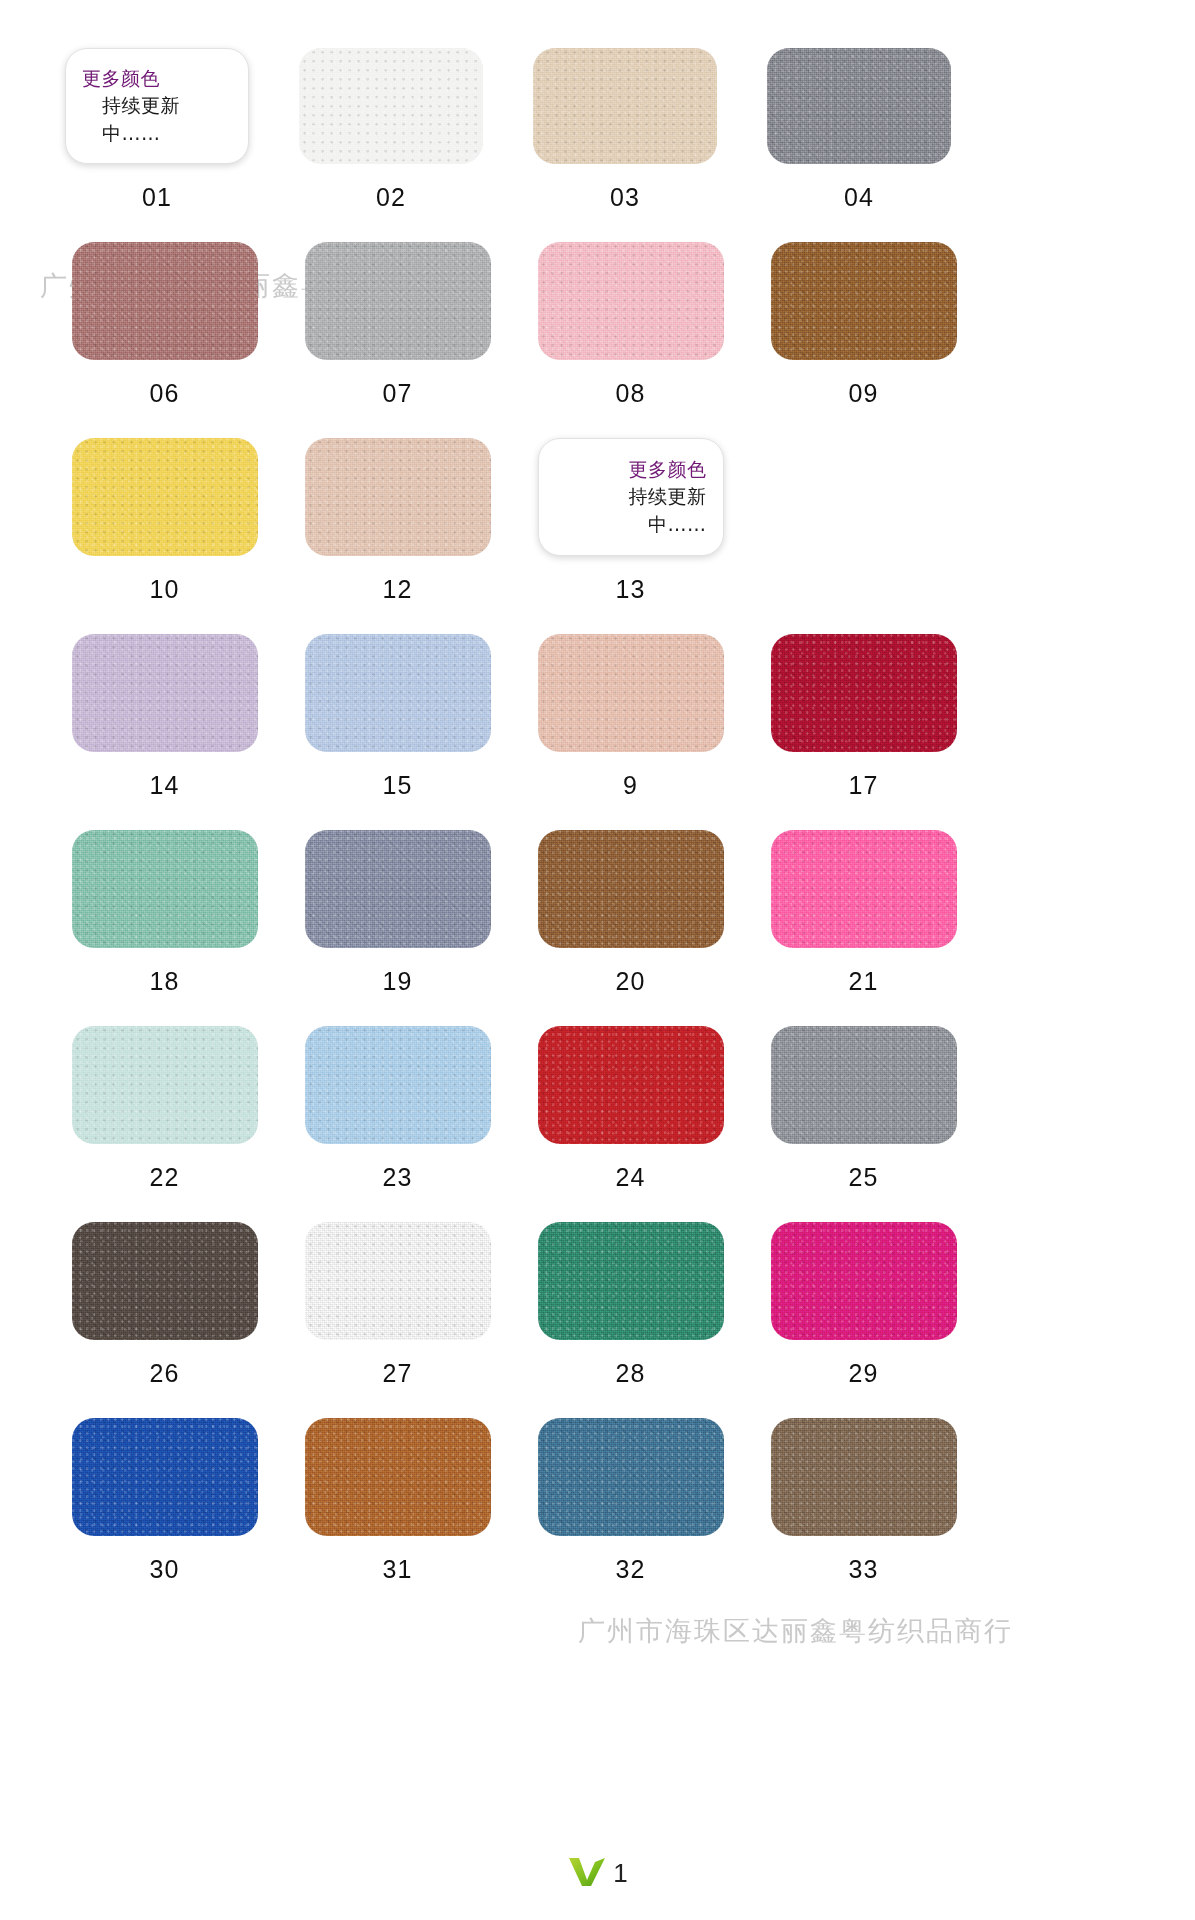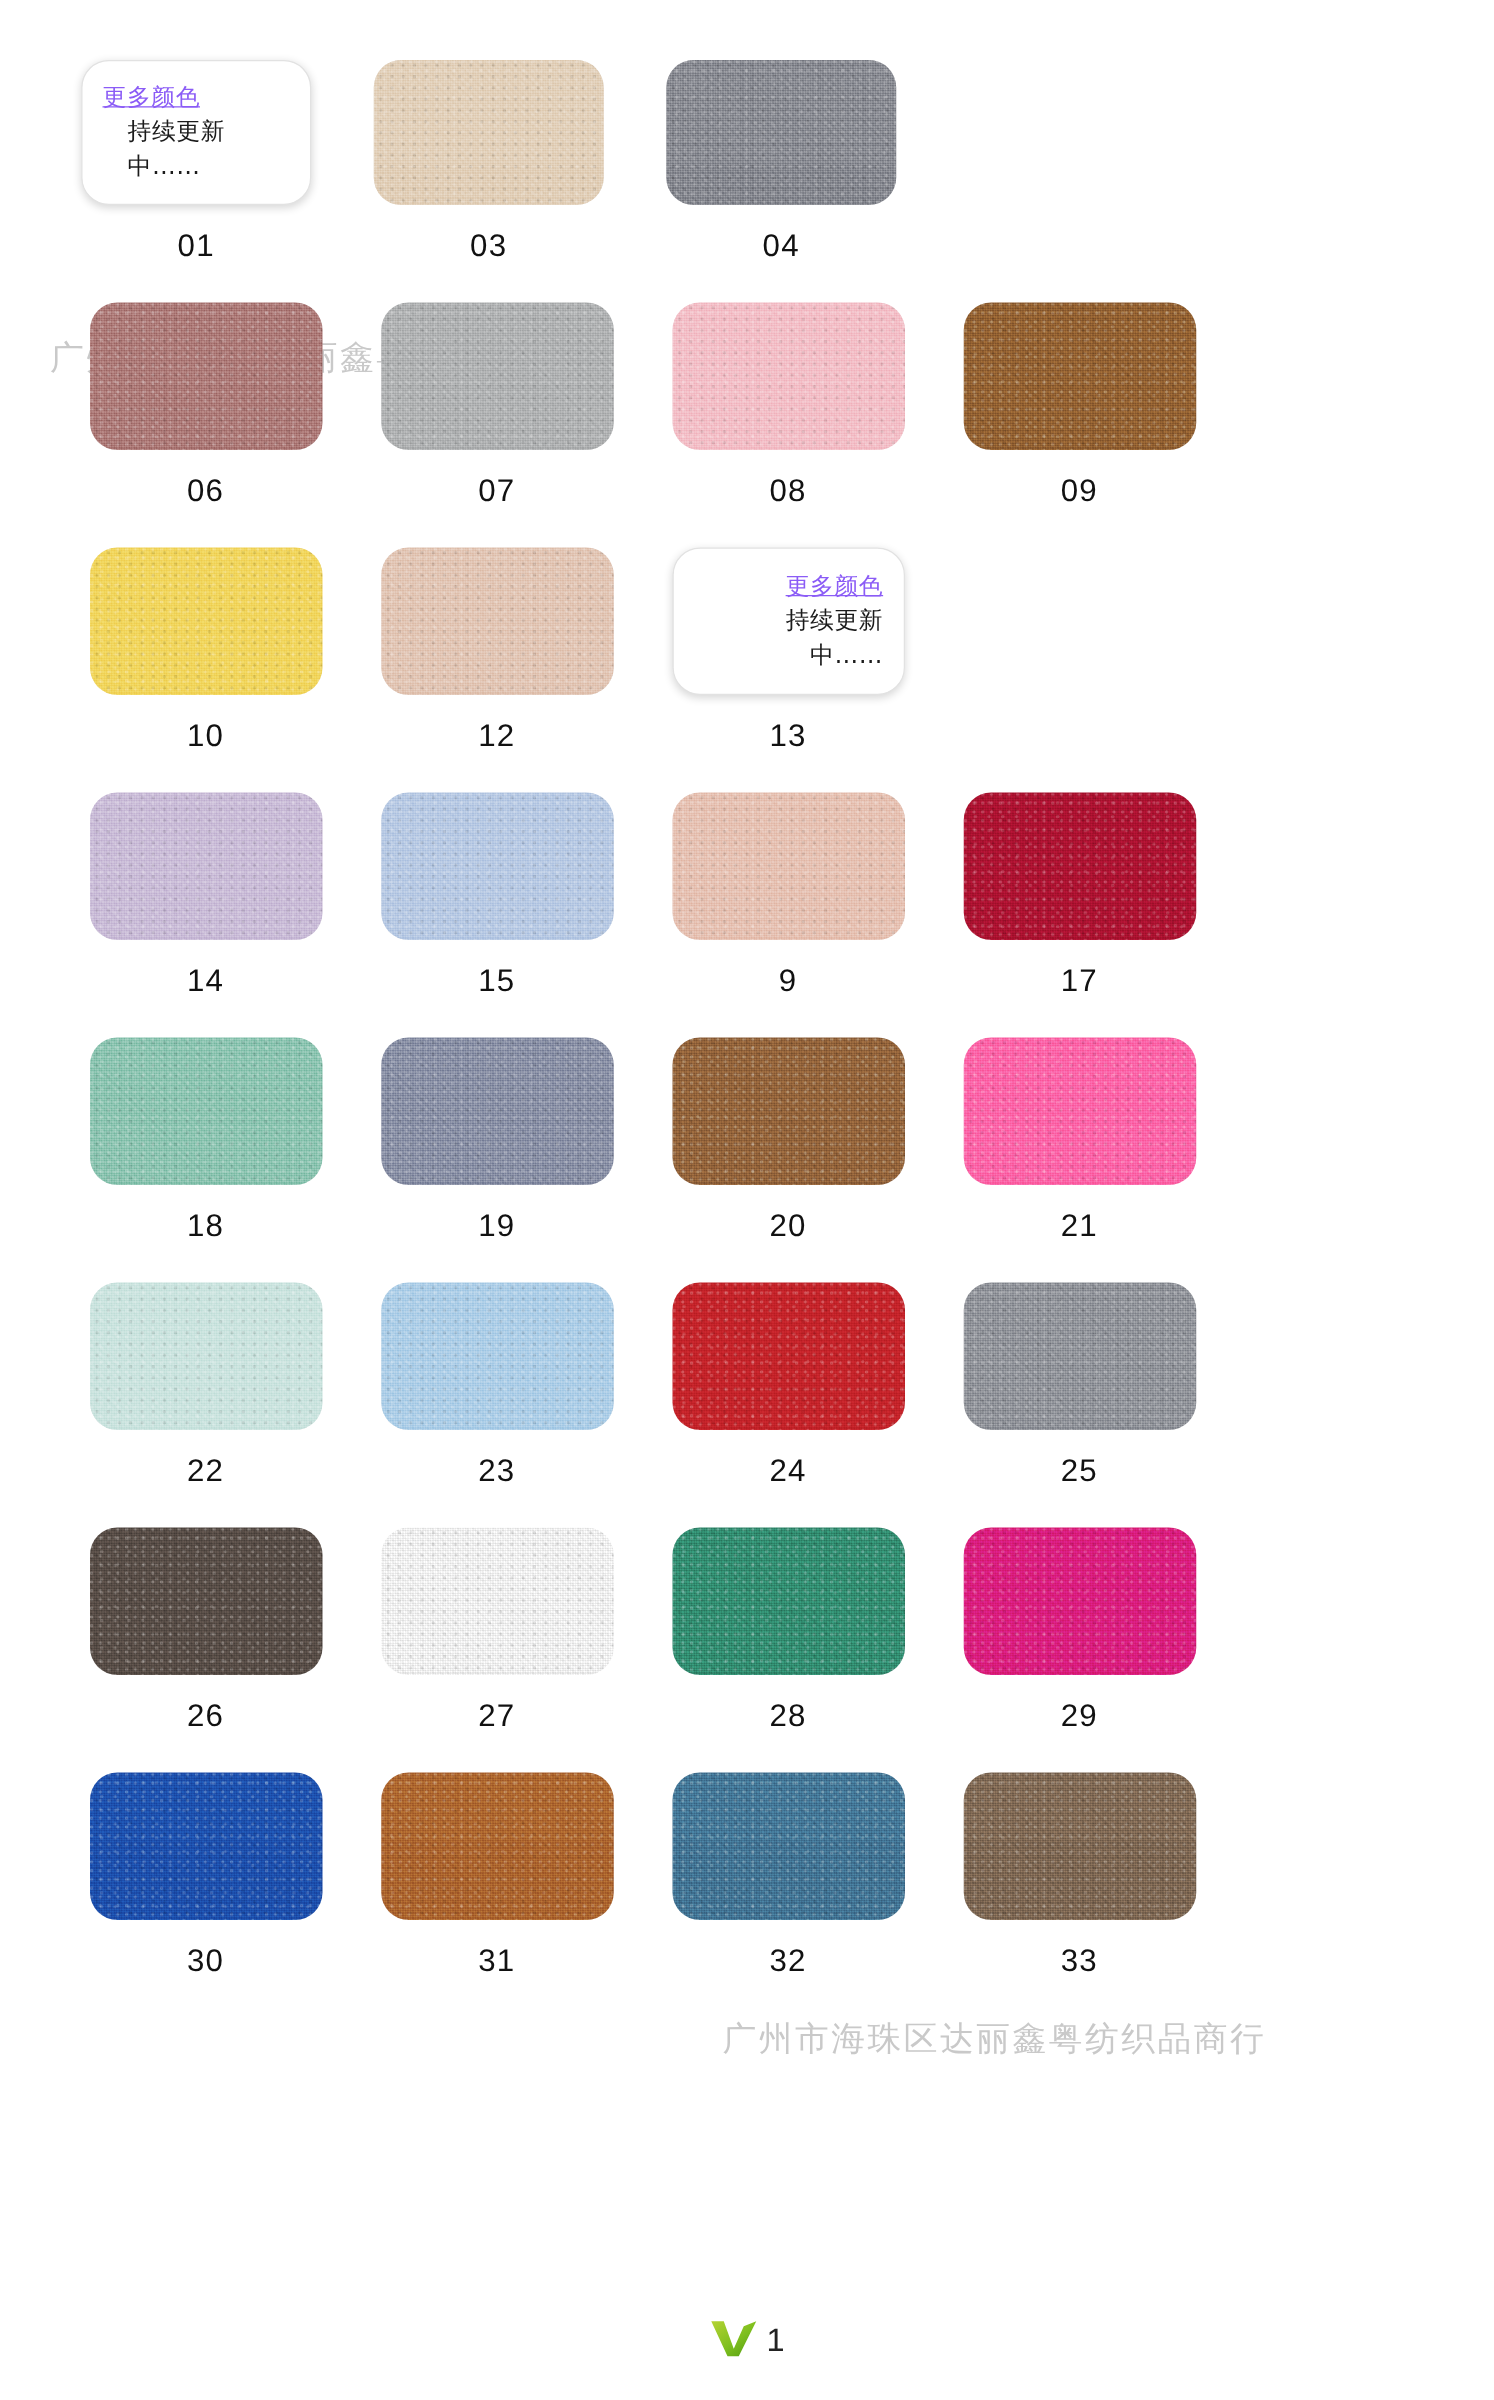--- a/index.html
+++ b/index.html
@@ -85,25 +85,24 @@
     display:flex;
     flex-direction:column;
     justify-content:center;
     padding:0 16px;
     box-sizing:border-box;
   }
   .chip.placeholder::after,
   .chip.placeholder::before{ display:none; }
   .ph-l1{
     font-size:19px;
-    color:#8b5cf6;
+    color:#701a75;
     line-height:1.45;
     letter-spacing:.5px;
     font-family:"DejaVu Sans","Liberation Sans",sans-serif;
-    text-decoration:underline;
   }
   .ph-l2{
     font-size:19px;
     color:#1b1b1b;
     line-height:1.45;
     letter-spacing:.5px;
     padding-left:20px;
     font-family:"DejaVu Sans","Liberation Sans",sans-serif;
   }
 
@@ -158,20 +157,24 @@
   <div class="wm wm-2">广州市海珠区达丽鑫粤纺织品商行</div>
 
   <div id="grid">
       <div class="row row-5">
         <div class="cell">
           <div class="chip placeholder">
             <div class="ph-l1">更多颜色</div>
             <div class="ph-l2">持续更新中……</div>
           </div>
           <div class="cap">01</div>
+        </div>
+        <div class="cell">
+          <div class="chip" style="background: rgb(242, 242, 240);"></div>
+          <div class="cap">02</div>
         </div>
         <div class="cell">
           <div class="chip" style="background: rgb(224, 205, 181);"></div>
           <div class="cap">03</div>
         </div>
         <div class="cell">
           <div class="chip" style="background: rgb(130, 132, 140);"></div>
           <div class="cap">04</div>
         </div>
       </div>

